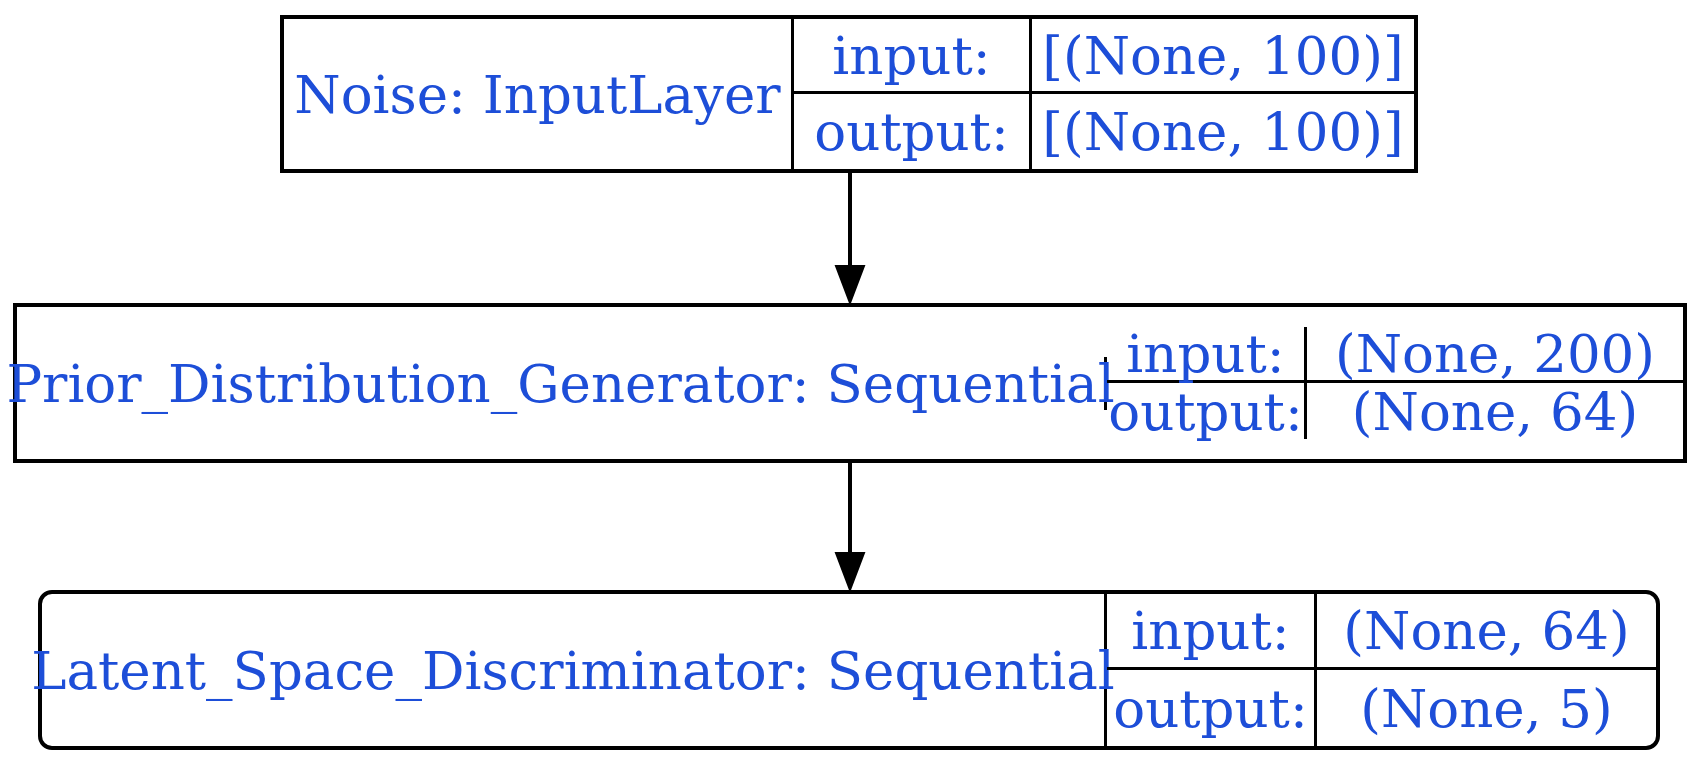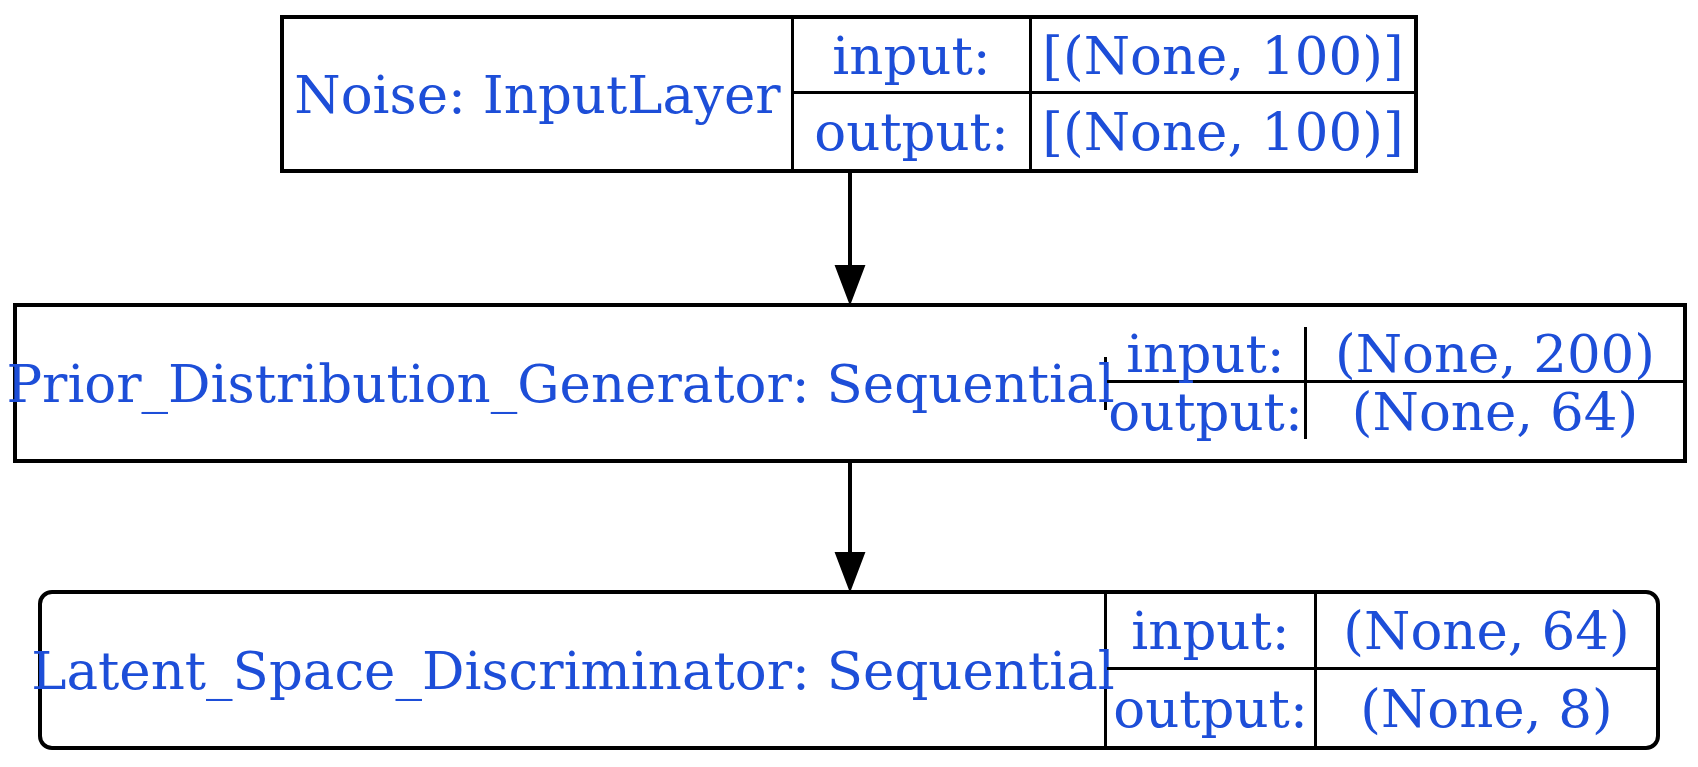--- a/index.html
+++ b/index.html
@@ -104,17 +104,17 @@
       <div class="io-cell">(None, 64)</div>
     </div>
   </div>
 
   <div class="node node-discriminator">
     <div class="name-cell">Latent_Space_Discriminator: Sequential</div>
     <div class="io-table">
       <div class="io-cell b-right b-bottom">input:</div>
       <div class="io-cell b-bottom">(None, 64)</div>
       <div class="io-cell b-right">output:</div>
-      <div class="io-cell">(None, 8)</div>
+      <div class="io-cell">(None, 5)</div>
     </div>
   </div>
 
 </div>
 
 </body></html>

